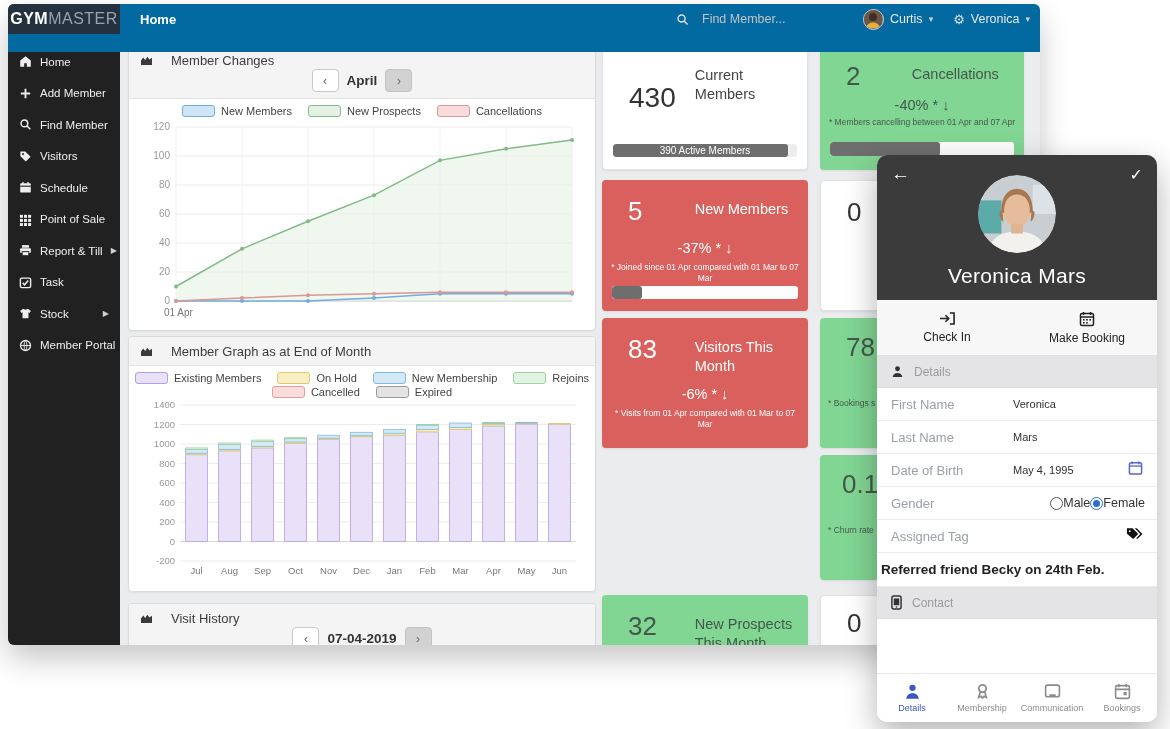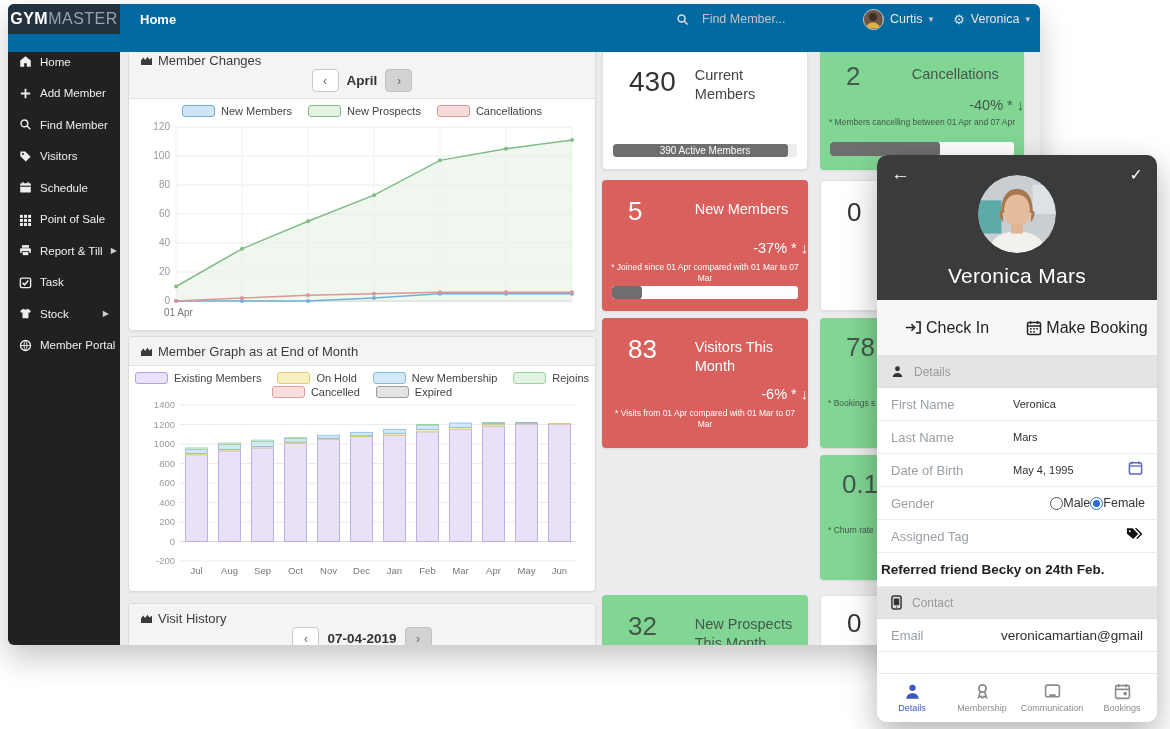--- a/index.html
+++ b/index.html
@@ -37,62 +37,62 @@
   .side-item svg { flex:0 0 auto; }
   .side-caret { margin-left:auto; font-size:8px; color:#cfcfcf; }
 
   
   .content { position:absolute; left:112px; top:30px; right:0; bottom:0; }
 
   
   .panel { position:absolute; background:#fff; border:1px solid #d9dbdd; border-radius:4px;
     box-shadow:0 1px 2px rgba(0,0,0,.05); overflow:hidden; }
   .panel-header { background:#f4f4f5; border-bottom:1px solid #e3e3e3; padding:7px 11px 6px; }
-  .panel-title { display:flex; align-items:center; gap:5px; font-size:13px; color:#3c3c3c; font-weight:400; }
+  .panel-title { display:flex; align-items:center; gap:18px; font-size:13px; color:#3c3c3c; font-weight:400; }
   .panel-nav { display:flex; align-items:center; justify-content:center; gap:8px; margin-top:1px; }
   .pill-btn { width:27px; height:23px; border:1px solid #c9c9c9; border-radius:4px; background:#fff;
     display:flex; align-items:center; justify-content:center; font-size:12px; color:#666; cursor:pointer; }
   .pill-btn.gray { background:#d2d2d2; border-color:#c2c2c2; }
   .panel-nav-label { font-size:13.5px; color:#333; font-weight:600; }
   .legend-row { display:flex; justify-content:center; gap:16px; margin-top:6px; }
   .legend-row.tight { margin-top:2px; }
   .chip { display:inline-flex; align-items:center; gap:6px; font-size:11px; color:#444; }
   .chip-box { width:33px; height:12px; border:1.5px solid; border-radius:3px; }
   .chart-svg { display:block; margin:2px auto 0; }
 
   
   .card { position:absolute; border-radius:4px; box-shadow:0 1px 2px rgba(0,0,0,.08); overflow:hidden; }
   .card-white { background:#fff; border:1px solid #e2e2e2; color:#333; }
   .card-red { background:#d9605c; color:#fff; }
   .card-green { background:#82d694; color:#43584b; }
   .card-num { position:absolute; left:26px; top:16px; font-size:26px; }
   .card-title { position:absolute; left:45%; right:8px; top:20px; font-size:14.5px; line-height:1.3; }
-  .card-delta { position:absolute; left:0; right:0; top:60px; text-align:right; font-size:14.5px; }
+  .card-delta { position:absolute; left:0; right:0; top:60px; text-align:center; font-size:14.5px; }
   .card-note { position:absolute; left:8px; right:8px; top:82px; text-align:center; font-size:8.5px; line-height:1.35; }
   .card-note.frag { text-align:left; }
   .pbar { position:absolute; left:10px; right:10px; bottom:12px; height:13px; border-radius:3px; overflow:hidden; }
   .pbar .fill { height:100%; background:#6e6e6e; border-radius:3px; }
   .pbar .ptext { position:absolute; inset:0; display:flex; align-items:center; justify-content:center;
     font-size:10px; color:#fff; }
   .track-light { background:#ededed; }
   .track-white { background:#fdfdfd; }
 
   
   .member-card { position:absolute; left:877px; top:155px; width:280px; height:567px; background:#fff;
     border-radius:10px; box-shadow:0 12px 32px rgba(0,0,0,.3); overflow:hidden; z-index:10; }
   .mc-header { position:relative; height:145px; background:#3b3b3b; }
   .mc-back { position:absolute; left:14px; top:8px; color:#fff; font-size:19px; cursor:pointer; }
   .mc-check { position:absolute; right:14px; top:10px; color:#fff; font-size:16px; cursor:pointer; }
   .mc-avatar { position:absolute; left:50%; top:20px; transform:translateX(-50%); width:78px; height:78px;
     border-radius:50%; overflow:hidden; }
   .mc-name { position:absolute; left:0; right:0; bottom:12px; text-align:center; color:#fff;
     font-size:21px; letter-spacing:.3px; }
   .mc-actions { display:flex; height:56px; background:#f7f7f7; border-bottom:1px solid #e2e2e2; }
-  .mc-action { flex:1; display:flex; flex-direction:row; align-items:center; justify-content:center; gap:4px;
-    font-size:16px; color:#222; font-weight:500; cursor:pointer; }
+  .mc-action { flex:1; display:flex; flex-direction:column; align-items:center; justify-content:center; gap:4px;
+    font-size:12px; color:#222; font-weight:500; cursor:pointer; }
   .mc-section { height:32px; background:#e4e4e6; display:flex; align-items:center; gap:10px;
     padding:0 14px; border-bottom:1px solid #dcdcdc; }
   .mc-section span { font-size:12px; color:#9b9b9b; }
   .mc-row { position:relative; height:33px; border-bottom:1px solid #ececec; display:flex; align-items:center;
     padding:16px 14px; }
   .mc-label { font-size:13px; color:#9aa0a6; }
   .mc-value { position:absolute; left:136px; font-size:11px; color:#2f2f2f; font-weight:500; }
   .mc-row-icon { position:absolute; right:14px; top:50%; transform:translateY(-50%); }
   .mc-gender { position:absolute; right:12px; display:flex; align-items:center; gap:0;
     font-size:12.5px; color:#333; }
@@ -437,21 +437,21 @@
           </div>
           <div class="panel-nav">
             <div class="pill-btn">‹</div>
             <span class="panel-nav-label">07-04-2019</span>
             <div class="pill-btn gray">›</div>
           </div>
         </div>
       </div>
 
       <div class="card card-white" style="left:482px; top:11px; width:206px; height:125px;">
-        <div class="card-num" style="font-size:28px; top:20px;">430</div>
+        <div class="card-num" style="font-size:28px; top:36px;">430</div>
         <div class="card-title" style="color:#444;">Current Members</div>
         <div class="pbar track-light">
           <div class="fill" style="width: 95%;"></div>
           <div class="ptext">390 Active Members</div>
         </div>
       </div>
 
       <div class="card card-red" style="left:482px; top:146px; width:206px; height:131px;">
         <div class="card-num">5</div>
         <div class="card-title">New Members</div>
@@ -606,24 +606,20 @@
 
     <div class="mc-section">
       <svg width="11" height="15" viewBox="0 0 12 16">
           <rect x="1" y="1" width="10" height="14" rx="2" fill="none" stroke="#333" stroke-width="1.6"></rect>
           <rect x="3" y="3.6" width="6" height="7.4" fill="#333"></rect>
           <circle cx="6" cy="12.9" r=".9" fill="#333"></circle>
         </svg>
       <span>Contact</span>
     </div>
 
-    <div class="mc-row email">
-      <span class="mc-label">Email</span>
-      <span class="mc-value-right">veronicamartian@gmail</span>
-    </div>
 
     <div class="mc-tabs">
       <div class="mc-tab active">
         <svg width="17" height="17" viewBox="0 0 14 14">
             <circle cx="7" cy="4" r="2.6" fill="#3a57c4"></circle>
             <path d="M1.8 13c.4-3 2.6-4.5 5.2-4.5s4.8 1.5 5.2 4.5Z" fill="#3a57c4"></path>
           </svg>
         <span>Details</span>
       </div>
       <div class="mc-tab">

